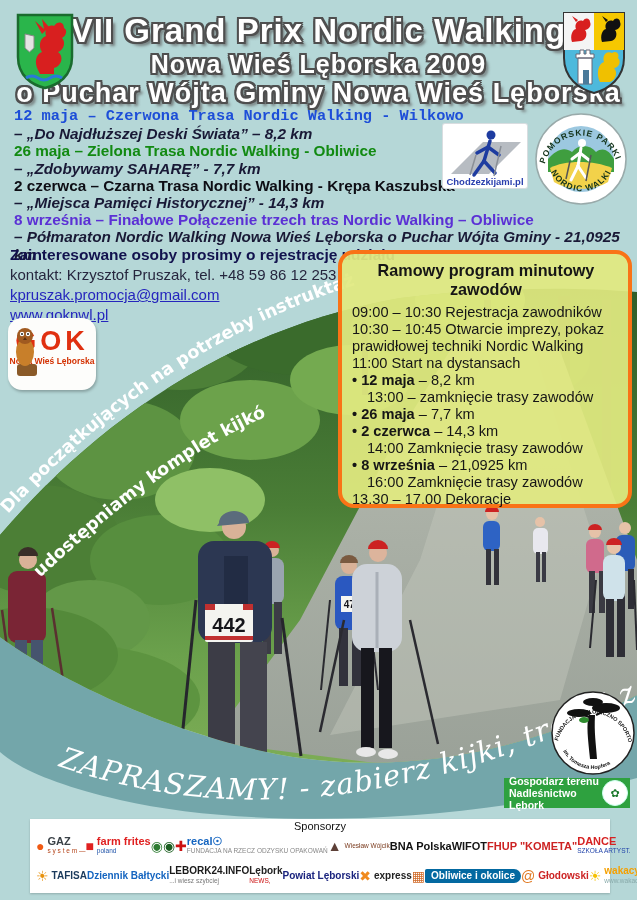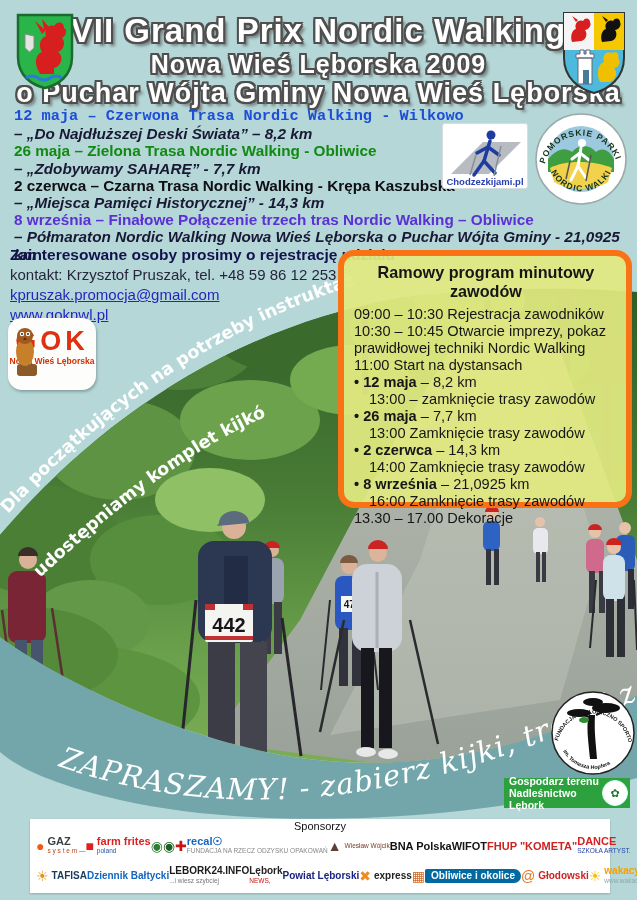--- a/index.html
+++ b/index.html
@@ -32,21 +32,21 @@
   .reg .rh{font-weight:bold;font-size:15.5px;color:#12124e;}
   .reg a{color:#2525bd;text-decoration:underline;cursor:pointer;}
   
   .gok{position:absolute;left:8px;top:318px;width:88px;height:72px;background:#fdfdfb;
        border-radius:14px;box-shadow:1px 2px 3px rgba(0,0,0,.25);text-align:center;overflow:hidden;}
   .gok .big{font-size:27px;font-weight:bold;color:#e03010;letter-spacing:4px;line-height:30px;margin-top:8px;}
   .gok .sub{font-size:8.5px;font-weight:bold;color:#d33000;line-height:10px;}
   .gok .owl{position:absolute;left:5px;top:6px;}
   
   .pbox{position:absolute;left:338px;top:250px;width:294px;height:258px;box-sizing:border-box;
-        background:rgba(225,233,128,.93);border:6px solid #f97316;border-radius:16px;
+        background:rgba(225,233,128,.93);border:4px solid #f97316;border-radius:16px;
         padding:5px 8px 0 10px;color:#161616;}
   .pbox h3{margin:2px 0 5px 0;font-size:16.2px;text-align:center;}
   .pl{font-size:14.6px;line-height:17px;white-space:nowrap;}
   .pl .pb{font-weight:bold;}
   .pl.ind{padding-left:15px;}
   
   .scene{position:absolute;left:0;top:0;}
   
   .host{position:absolute;left:504px;top:778px;width:126px;height:30px;background:#2ea13f;
         display:flex;align-items:center;box-sizing:border-box;padding:2px 2px 2px 5px;}
@@ -345,21 +345,20 @@
 
   <div class="pbox">
     <h3>Ramowy program minutowy zawodów</h3>
     <div class="pl"><span class="pb"></span><span>09:00 – 10:30 Rejestracja zawodników</span></div>
     <div class="pl"><span class="pb"></span><span>10:30 – 10:45 Otwarcie imprezy, pokaz</span></div>
     <div class="pl"><span class="pb"></span><span>prawidłowej techniki Nordic Walking</span></div>
     <div class="pl"><span class="pb"></span><span>11:00 Start na dystansach</span></div>
     <div class="pl"><span class="pb">• 12 maja</span><span> – 8,2 km</span></div>
     <div class="pl ind"><span class="pb"></span><span>13:00 – zamknięcie trasy zawodów</span></div>
     <div class="pl"><span class="pb">• 26 maja</span><span> – 7,7 km</span></div>
-    <div class="pl ind"><span class="pb"></span><span>13:00 Zamknięcie trasy zawodów</span></div>
     <div class="pl"><span class="pb">• 2 czerwca</span><span> – 14,3 km</span></div>
     <div class="pl ind"><span class="pb"></span><span>14:00 Zamknięcie trasy zawodów</span></div>
     <div class="pl"><span class="pb">• 8 września</span><span> – 21,0925 km</span></div>
     <div class="pl ind"><span class="pb"></span><span>16:00 Zamknięcie trasy zawodów</span></div>
     <div class="pl"><span class="pb"></span><span>13.30 – 17.00 Dekoracje</span></div>
   </div>
 
   <div class="host">
     <div class="tx">
       <div>Gospodarz terenu</div>

